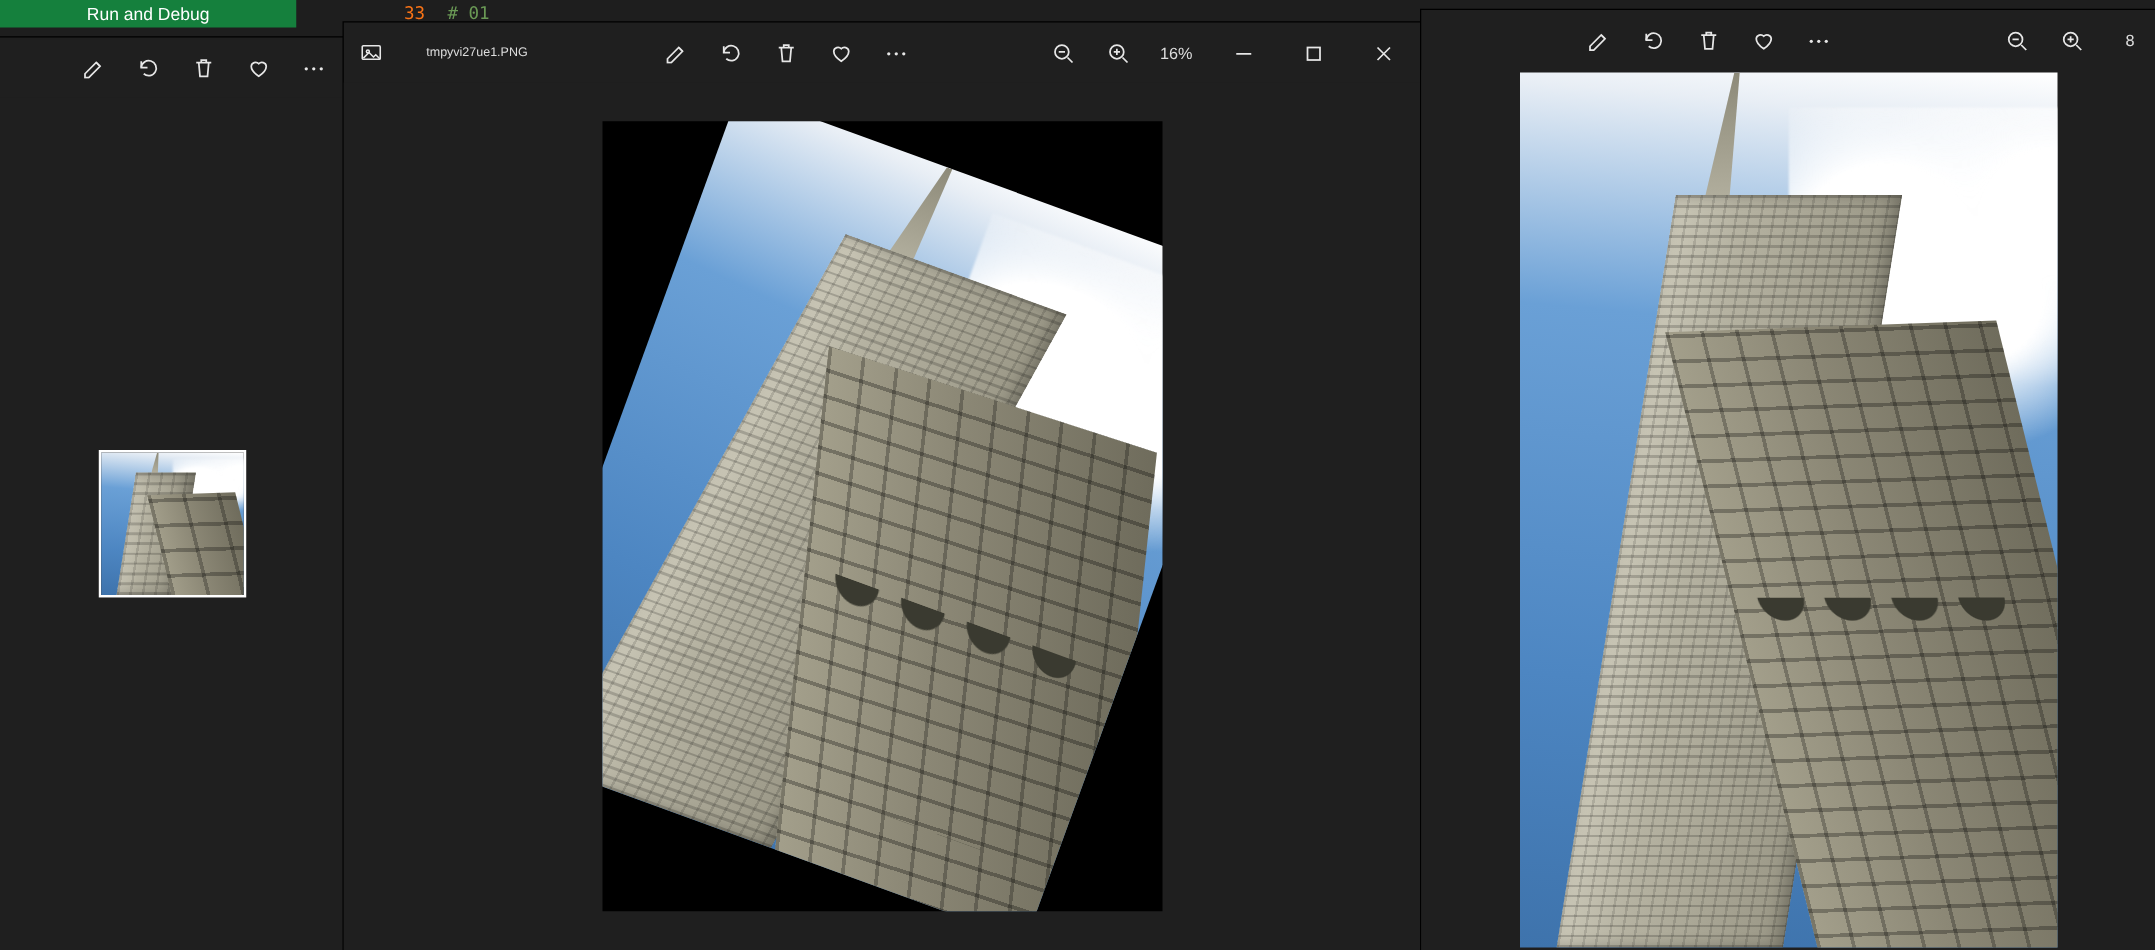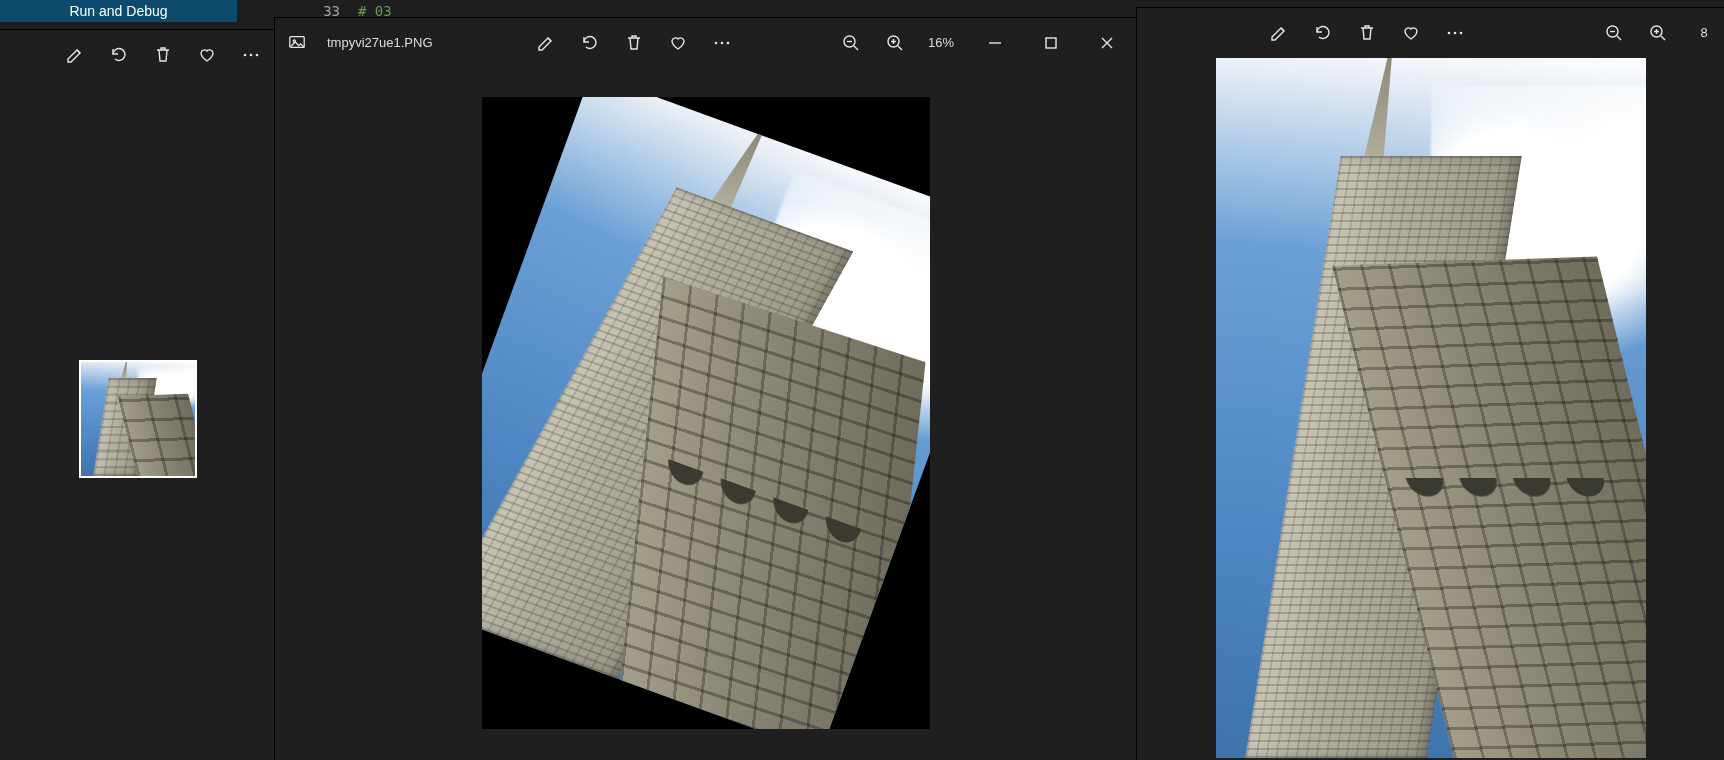--- a/index.html
+++ b/index.html
@@ -2,43 +2,43 @@
 <html><head>
 <meta charset="utf-8">
 <style>
   * { box-sizing: border-box; margin: 0; padding: 0; }
   html, body { width: 1724px; height: 760px; overflow: hidden; font-family: "Segoe UI", Arial, sans-serif; background:#1e1e1e; color:#ccc; }
   .root { position:relative; width:100%; height:100%; }
 
   
   .run-debug-btn {
     position:absolute; top:0; left:0; width:237px; height:22px;
-    background:#0c4a6e; color:#fff; display:flex; align-items:center; justify-content:center;
+    background:#15803d; color:#fff; display:flex; align-items:center; justify-content:center;
     font-size:14px; cursor:pointer;
   }
 
   
   .code-line {
     position:absolute; top:0; left:300px; height:22px; display:flex; align-items:center;
     font-family: Consolas, monospace; font-size:14px;
   }
-  .code-line .ln { color:#a3a3a3; width:40px; text-align:right; margin-right:18px; }
+  .code-line .ln { color:#f97316; width:40px; text-align:right; margin-right:18px; }
   .code-line .cmt { color:#6a9955; }
 
   
   .photos-window {
     position:absolute; background:#1f1f1f; color:#fff;
     display:flex; flex-direction:column; box-shadow:0 0 0 1px #000;
   }
   .titlebar {
     height:48px; display:flex; align-items:center; padding:0 8px; gap:10px;
     user-select:none;
   }
   .titlebar .app-icon { width:28px; height:28px; display:flex; align-items:center; justify-content:center; }
-  .titlebar .filename { font-size:13px; color:#ddd; margin-left:6px; flex:0 0 auto; }
+  .titlebar .filename { font-size:10px; color:#ddd; margin-left:20px; flex:0 0 auto; }
   .titlebar .spacer { flex:1 1 auto; }
   .tb-btn { width:34px; height:34px; display:flex; align-items:center; justify-content:center; color:#e6e6e6; }
   .win-ctrl { width:46px; height:30px; display:flex; align-items:center; justify-content:center; color:#e6e6e6; }
   .zoom-label { font-size:13px; color:#ddd; min-width:40px; text-align:center; }
 
   .viewer-body { flex:1; position:relative; display:flex; align-items:center; justify-content:center; overflow:hidden; background:#1f1f1f; }
 
   
   .photo {
     background: linear-gradient(185deg,#fff 0%,#e8eef5 6%,#6aa0d6 30%,#4d86c2 70%,#3e73ac 100%);
@@ -110,21 +110,21 @@
 </style>
 </head>
 <body>
 <div class="root">
 
 <div class="run-debug-btn">
   <span>Run and Debug</span>
 </div>
 <div class="code-line">
   <span class="ln">33</span>
-  <span class="cmt"># 03</span>
+  <span class="cmt"># 01</span>
 </div>
 
 <div class="photos-window w-left">
   <div class="titlebar">
     <span class="spacer"></span>
     <div class="tb-btn">
       <svg>
             <path d="M3 14l9-9 3 3-9 9H3v-3z"></path>
             <path d="M12 5l3 3"></path>
           </svg>

